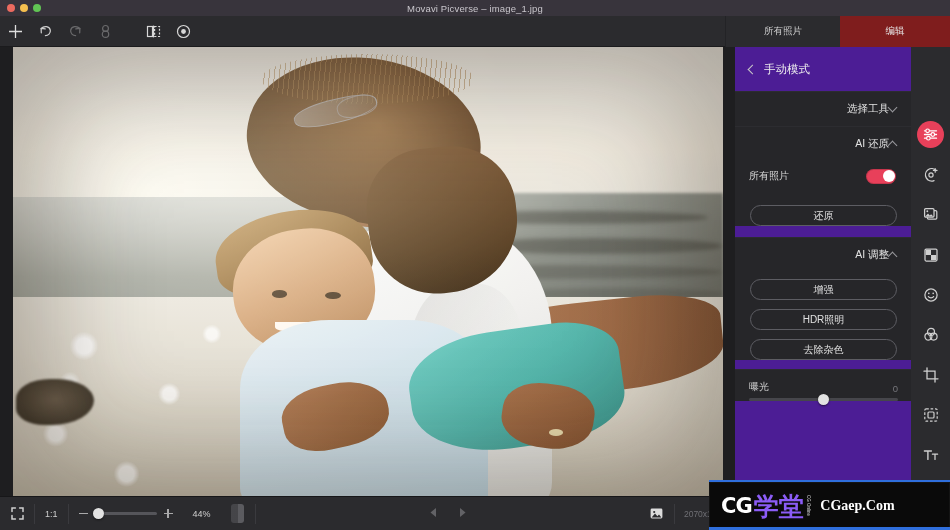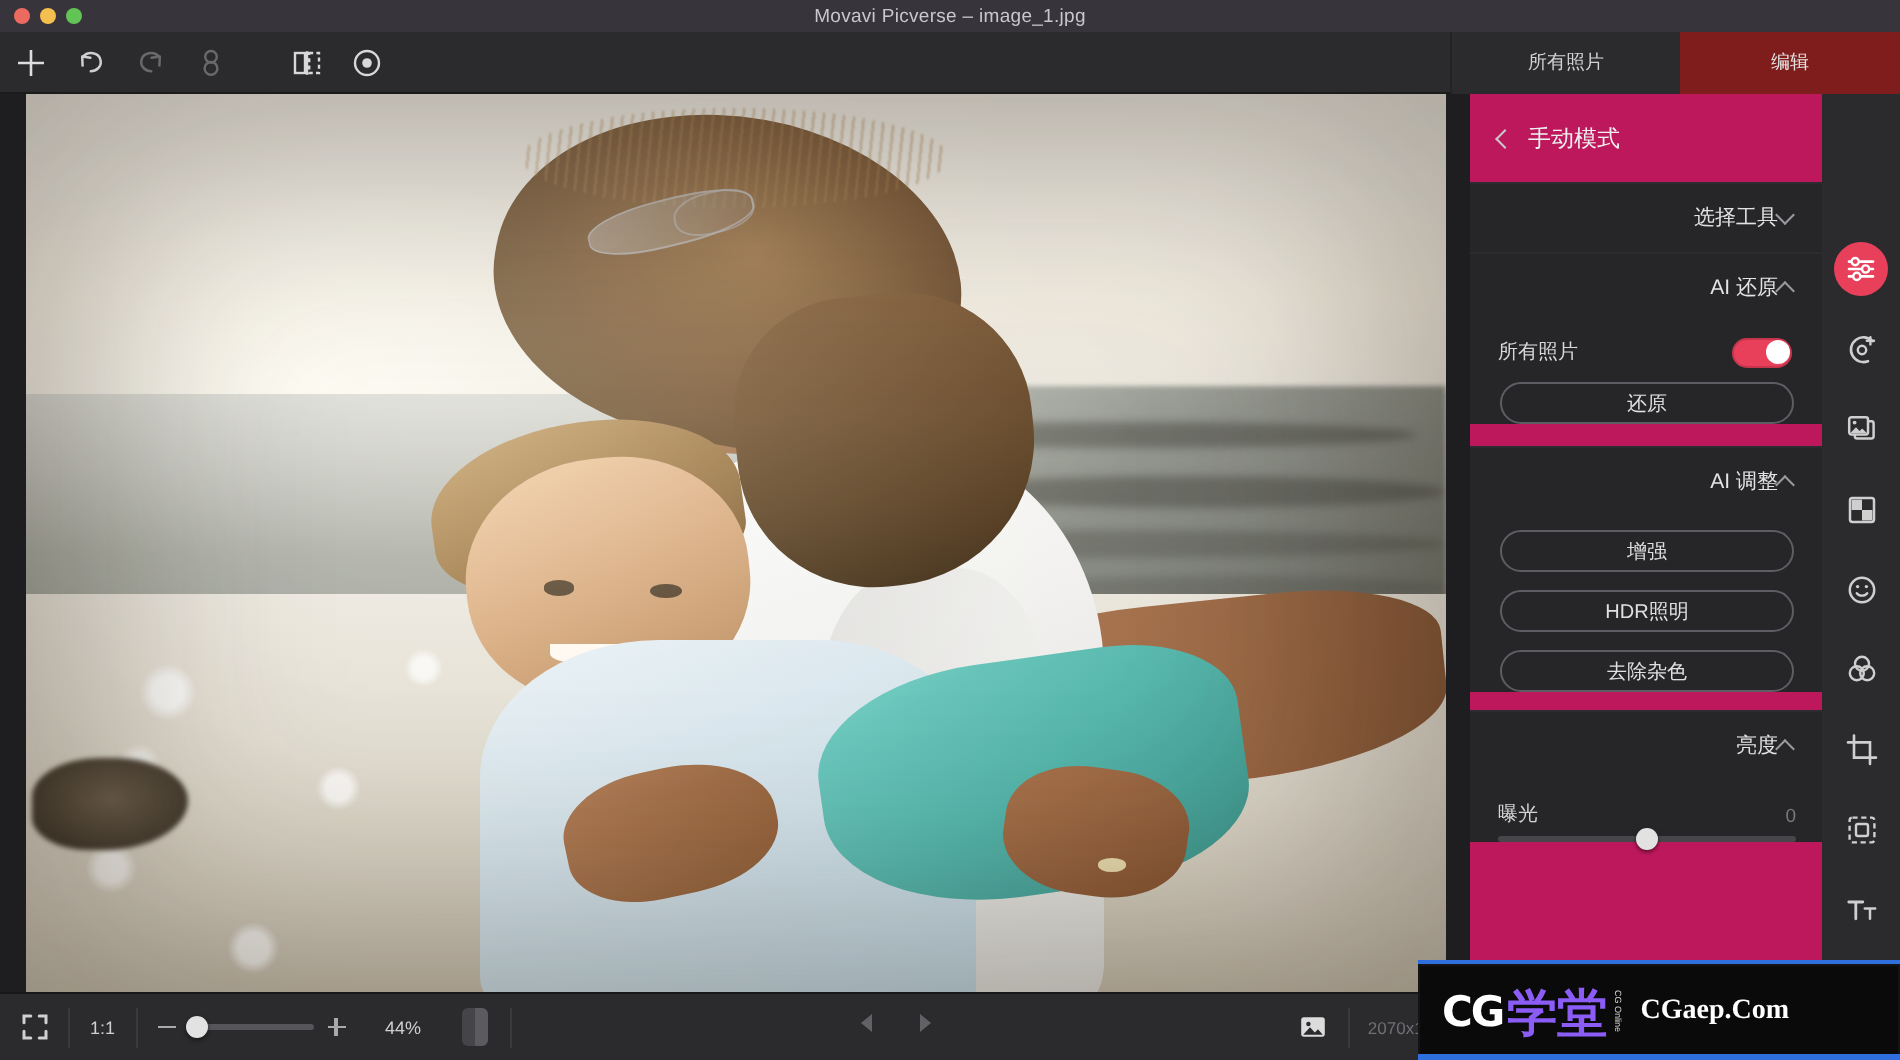--- a/index.html
+++ b/index.html
@@ -242,21 +242,21 @@
     width:13px; height:19px; border-radius:3px;
     background:linear-gradient(90deg,#4e4e52 50%, #6b6b70 50%); opacity:.75; cursor:pointer;
   }
   .nav-wrap { flex:1; display:flex; align-items:center; justify-content:center; gap:16px; }
   .nav-arrow { cursor:pointer; opacity:.5; }
   .dims { font-size:8.5px; color:#6f6f74; padding:0 9px; }
 
   
   .right-panel {
     position:absolute; left:735px; top:47px; width:215px; height:483px;
-    background:#be185d;
+    background:#4c1d95;
   }
   .panel-head {
     height:44px; display:flex; align-items:center; padding-left:14px; gap:8px;
   }
   .back-chev { width:7px; height:7px; border-left:1.6px solid #c8c8c8; border-bottom:1.6px solid #c8c8c8;
     transform:rotate(45deg); cursor:pointer; }
   .panel-title { font-size:11.5px; color:#efefef; }
 
   .panel-scroll {
     position:absolute; left:0; top:44px; width:177px; height:439px; overflow:hidden;
@@ -278,21 +278,21 @@
   .row-label { font-size:10px; color:#d8d8d8; }
   .toggle {
     width:30px; height:15px; border-radius:8px; background:#e8405a; position:relative; cursor:pointer;
     box-shadow:inset 0 0 0 1px rgba(0,0,0,.15);
   }
   .toggle .thumb {
     position:absolute; right:1.5px; top:1.5px; width:12px; height:12px; border-radius:50%;
     background:#fff;
   }
   .pill-btn {
-    margin:0 auto 11px; width:147px; height:21px; border:1px solid #5d5d63; border-radius:11px;
+    margin:14px auto 11px; width:147px; height:21px; border:1px solid #5d5d63; border-radius:11px;
     display:flex; align-items:center; justify-content:center;
     font-size:10px; color:#e0e0e0; cursor:pointer; background:transparent;
   }
   .pill-btn.tight { margin:0 auto 9px; }
   .pill-first { margin-top:7px; }
 
   .slider-row { padding:0 14px; }
   .sr-head { display:flex; align-items:flex-end; justify-content:space-between; height:24px; }
   .sr-label { font-size:10px; color:#d4d4d4; }
   .sr-val { font-size:9.5px; color:#77777c; }
@@ -509,24 +509,20 @@
         <div class="sec-head">
           <span class="sec-title">AI 调整</span>
           <span class="chev up"></span>
         </div>
         <div class="pill-btn pill-first tight" style="margin-top:7px;">增强</div>
         <div class="pill-btn tight">HDR照明</div>
         <div class="pill-btn tight">去除杂色</div>
       </div>
 
       <div class="section">
-        <div class="sec-head">
-          <span class="sec-title">亮度</span>
-          <span class="chev up"></span>
-        </div>
         <div class="slider-row">
           <div class="sr-head">
             <span class="sr-label">曝光</span>
             <span class="sr-val">0</span>
           </div>
           <div class="sr-track">
             <span class="sr-knob"></span>
           </div>
         </div>
       </div>

